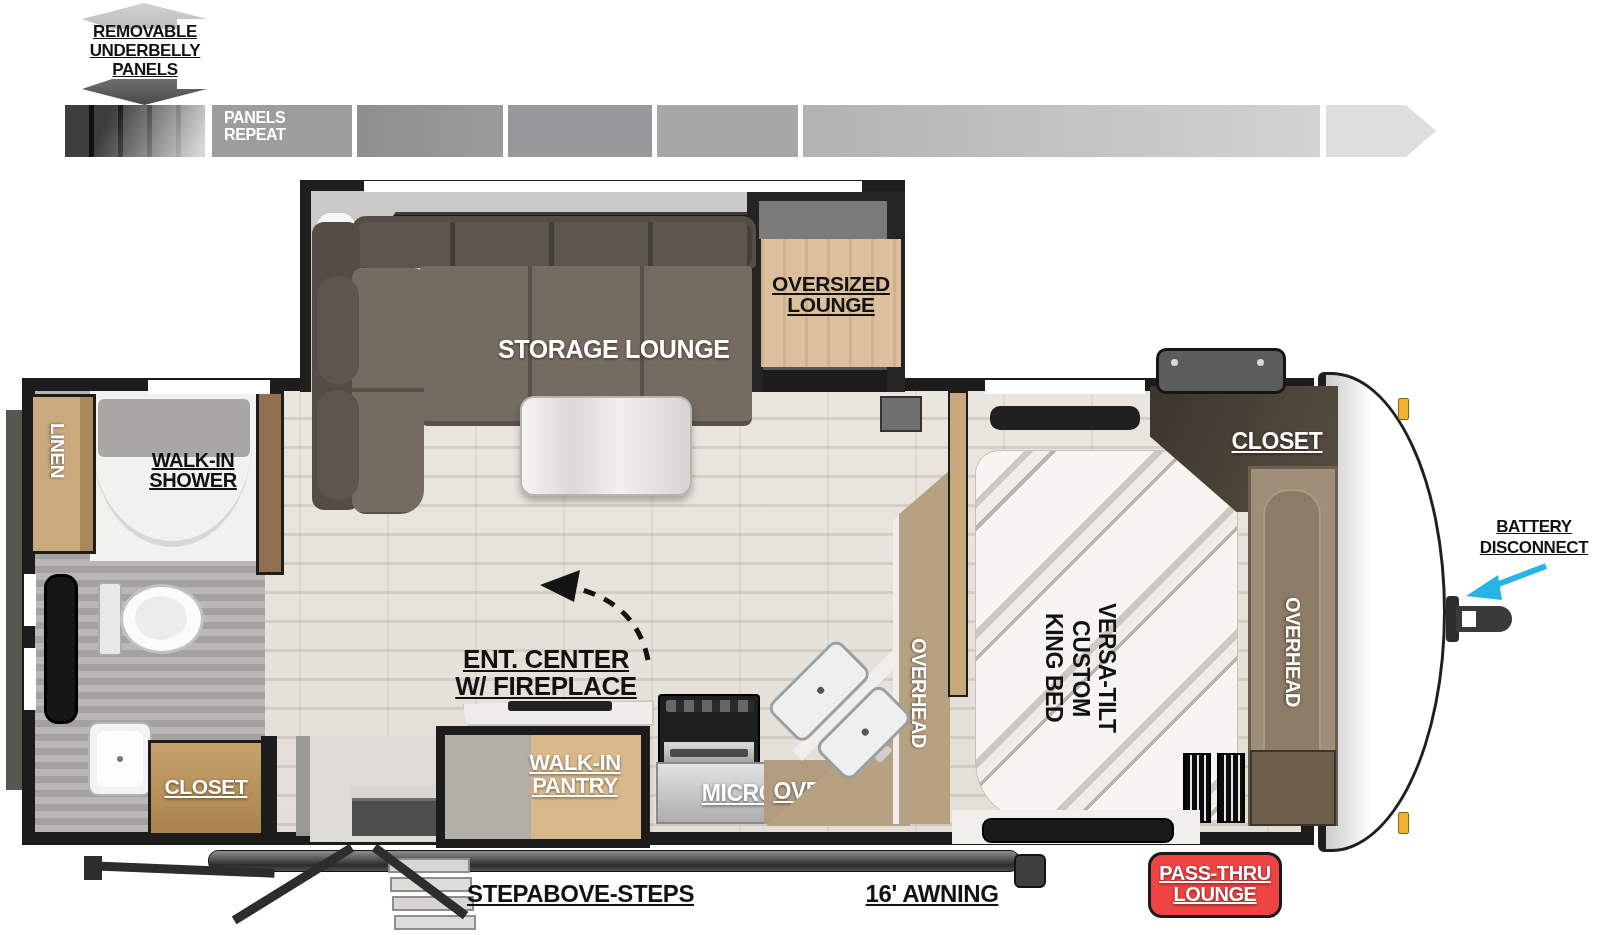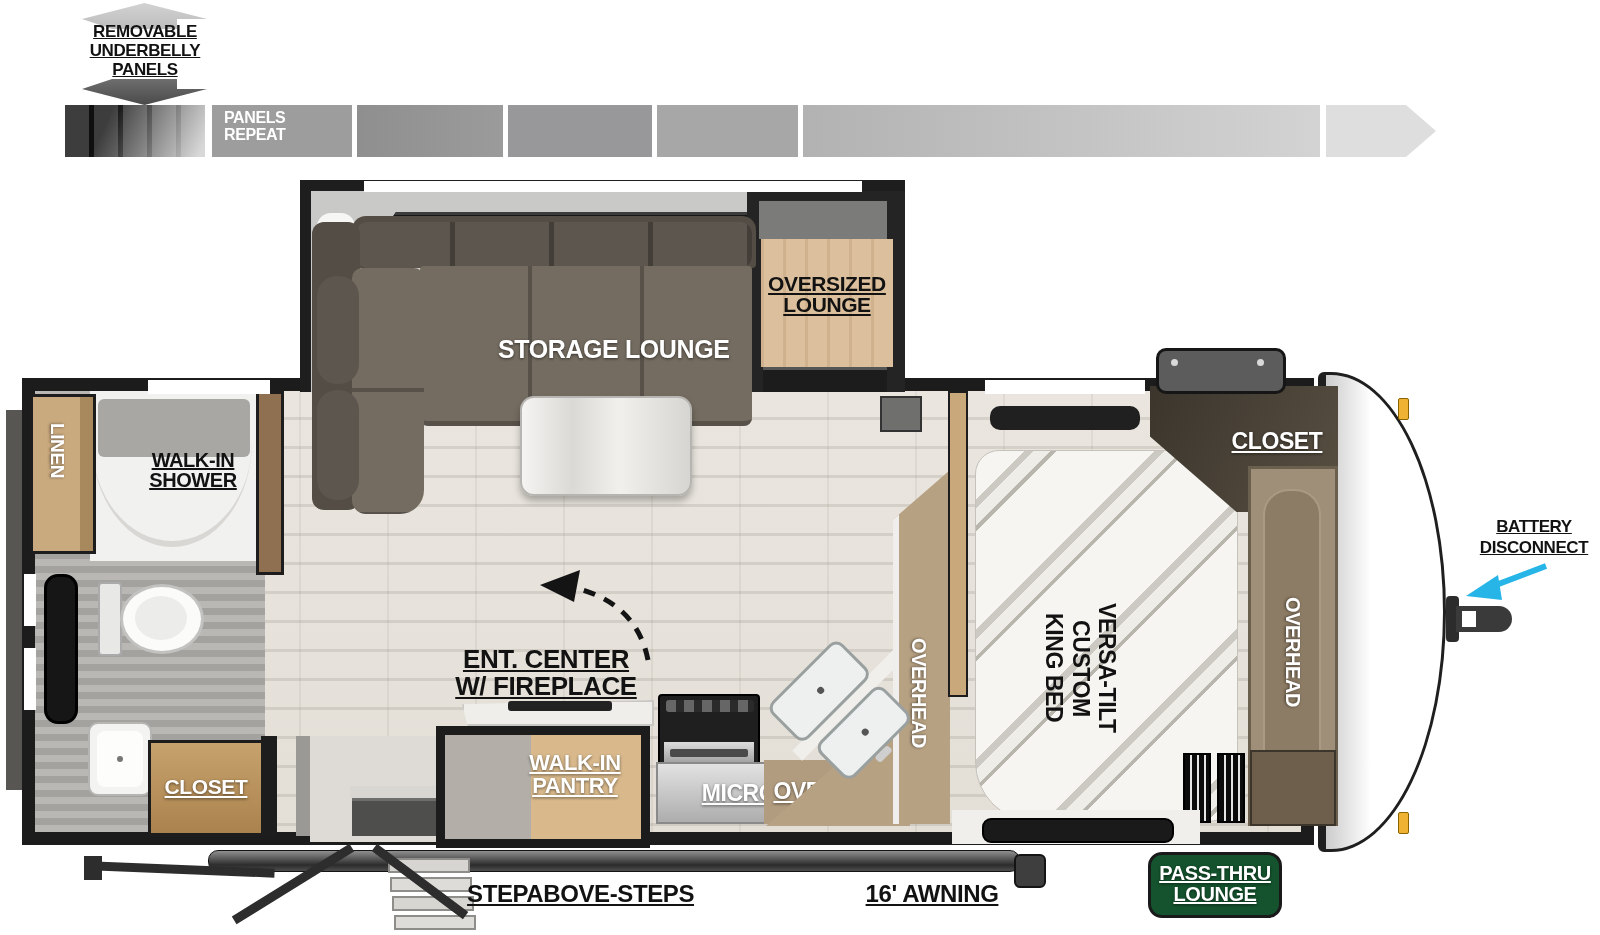--- a/index.html
+++ b/index.html
@@ -71,21 +71,21 @@
 
   <div class="abs" style="left:300px;top:180px;width:605px;height:212px;box-sizing:border-box;
               background:#c9c9c8;border:11px solid #1e1e1e;border-bottom:none;">
     <div class="abs" style="left:6px;top:22px;width:38px;height:160px;background:#f6f6f5;border-radius:14px;"></div>
     <div class="abs" style="left:61px;top:21px;width:496px;height:30px;background:#171717;border-top:3px solid #3c3c3c;
                 clip-path:polygon(24px 0,100% 0,calc(100% - 6px) 100%,0 100%);"></div>
 
     <div class="abs" style="left:436px;top:0;width:158px;height:201px;background:#242424;"></div>
     <div class="abs" style="left:448px;top:10px;width:128px;height:38px;background:#7b7b79;"></div>
     <div class="abs" style="left:450px;top:48px;width:132px;height:128px;
-                background:repeating-linear-gradient(90deg, rgba(150,110,70,.18) 0 3px, rgba(0,0,0,0) 3px 22px),#dcc09e;">
+                background:repeating-linear-gradient(90deg, rgba(150,110,70,.18) 0 3px, rgba(0,0,0,0) 3px 22px),#dcc09e;padding-left:8px;">
       <div class="dl ctr" style="position:absolute;left:0;top:34px;width:100%;font-size:21px;">
         <div>OVERSIZED</div>
         <div>LOUNGE</div>
       </div>
     </div>
     <div class="abs" style="left:452px;top:176px;width:124px;height:25px;background:#1c1c1c;
                 border-top:3px solid #555;box-sizing:border-box;"></div>
   </div>
   <div class="abs" style="left:364px;top:181px;width:498px;height:11px;background:#ffffff;"></div>
 
@@ -251,21 +251,21 @@
       <line x1="1546" y1="566" x2="1488" y2="588" stroke="#27b5e8" stroke-width="6"></line>
       <polygon points="1466,596 1498,575 1502,600" fill="#27b5e8"></polygon>
     </g>
   </svg>
 
   <div class="abs dl ctr" style="left:1470px;top:516px;width:128px;font-size:17px;line-height:1.25;">
     <div>BATTERY</div>
     <div>DISCONNECT</div>
   </div>
 
-  <div class="abs" style="left:1148px;top:852px;width:134px;height:66px;background:#14532d;border:3px solid #1a1a1a;
+  <div class="abs" style="left:1148px;top:852px;width:134px;height:66px;background:#ef4444;border:3px solid #1a1a1a;
               border-radius:14px;box-sizing:border-box;">
     <div class="wl ctr" style="position:absolute;left:0;top:8px;width:100%;font-size:20px;">
       <div>PASS-THRU</div>
       <div>LOUNGE</div>
     </div>
   </div>
 
   <div class="abs dl ctr" style="left:462px;top:882px;width:232px;font-size:24px;text-align:right;">STEPABOVE-STEPS</div>
   <div class="abs dl ctr" style="left:852px;top:882px;width:160px;font-size:24px;">16' AWNING</div>
 

